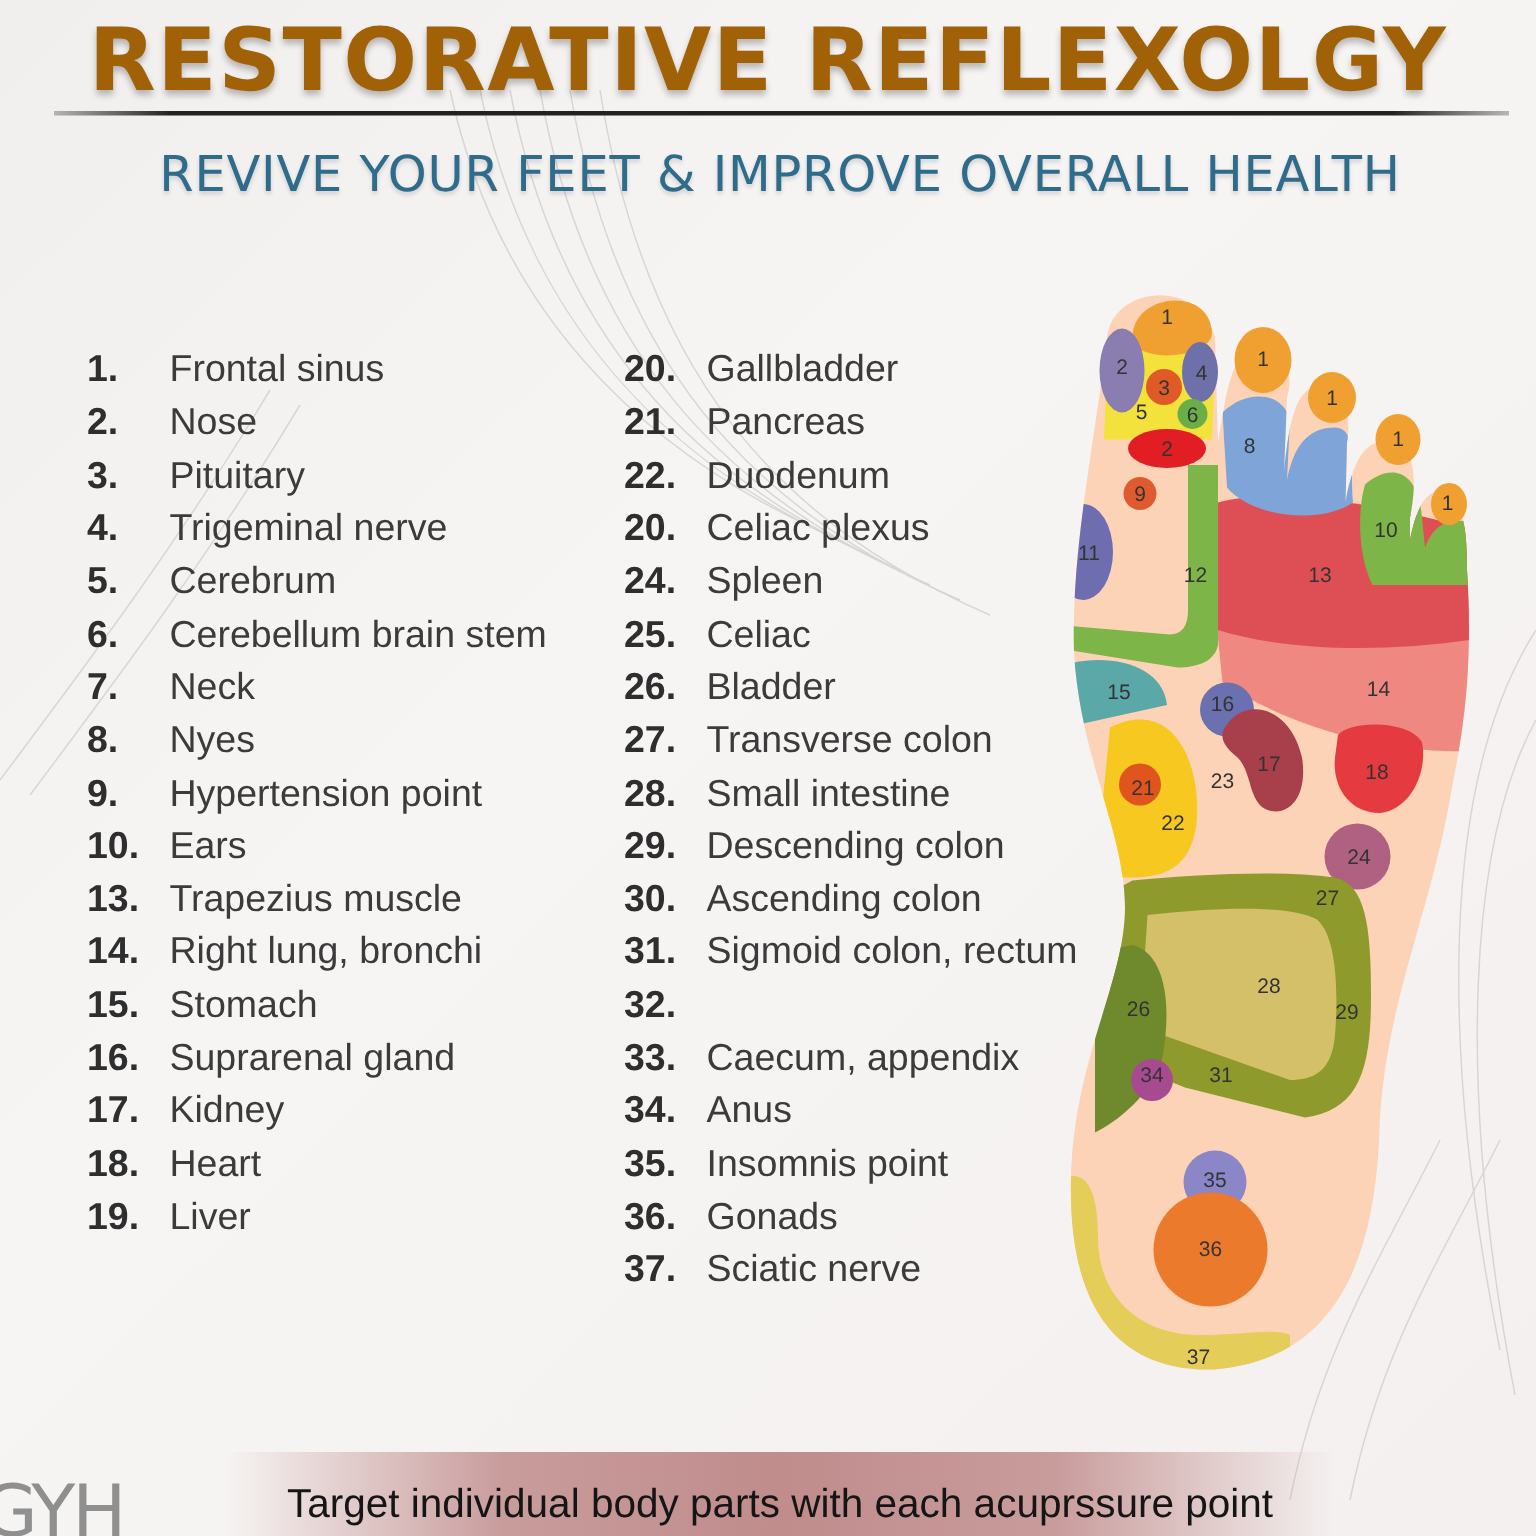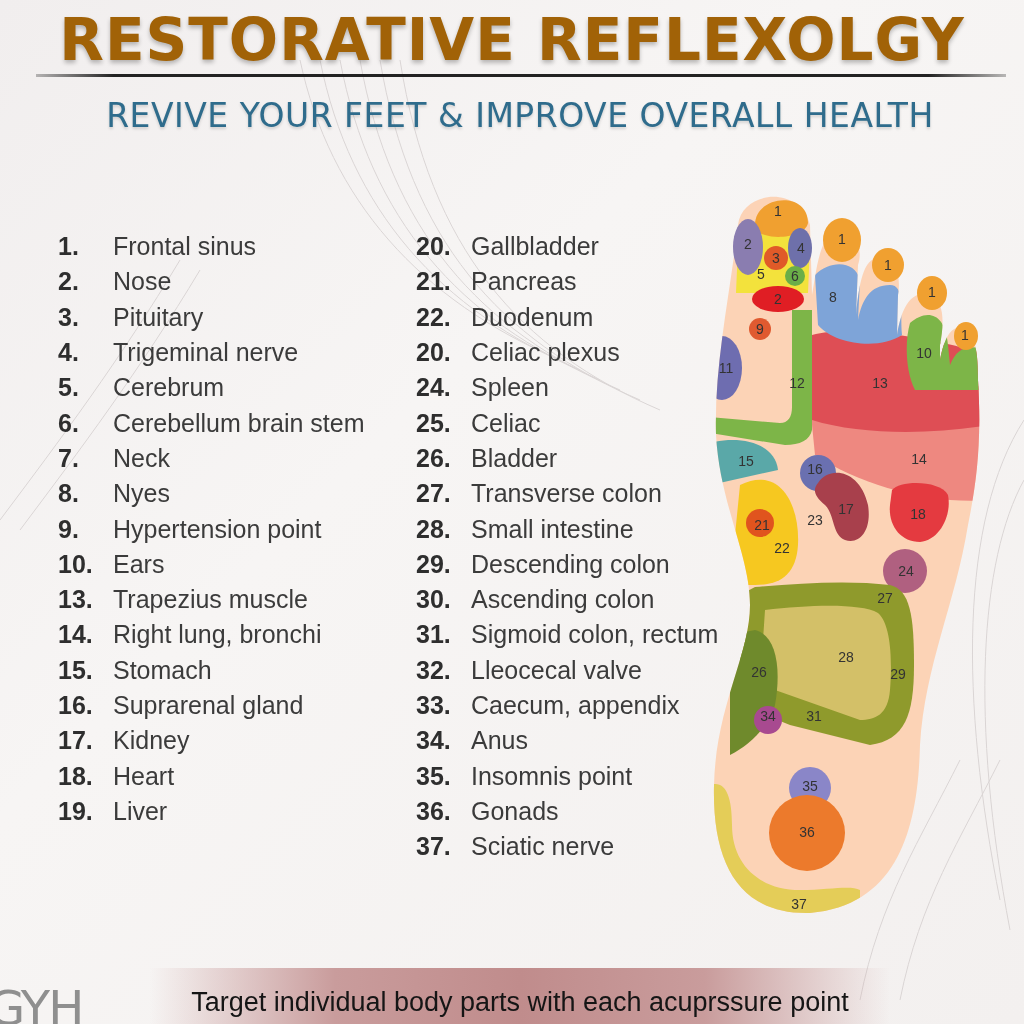--- a/index.html
+++ b/index.html
@@ -182,21 +182,20 @@
   <li>
       <span class="num">30.</span>
       <span class="lbl">Ascending colon</span>
     </li>
   <li>
       <span class="num">31.</span>
       <span class="lbl">Sigmoid colon, rectum</span>
     </li>
   <li>
       <span class="num">32.</span>
-      <span class="lbl">Lleocecal valve</span>
     </li>
   <li>
       <span class="num">33.</span>
       <span class="lbl">Caecum, appendix</span>
     </li>
   <li>
       <span class="num">34.</span>
       <span class="lbl">Anus</span>
     </li>
   <li>

